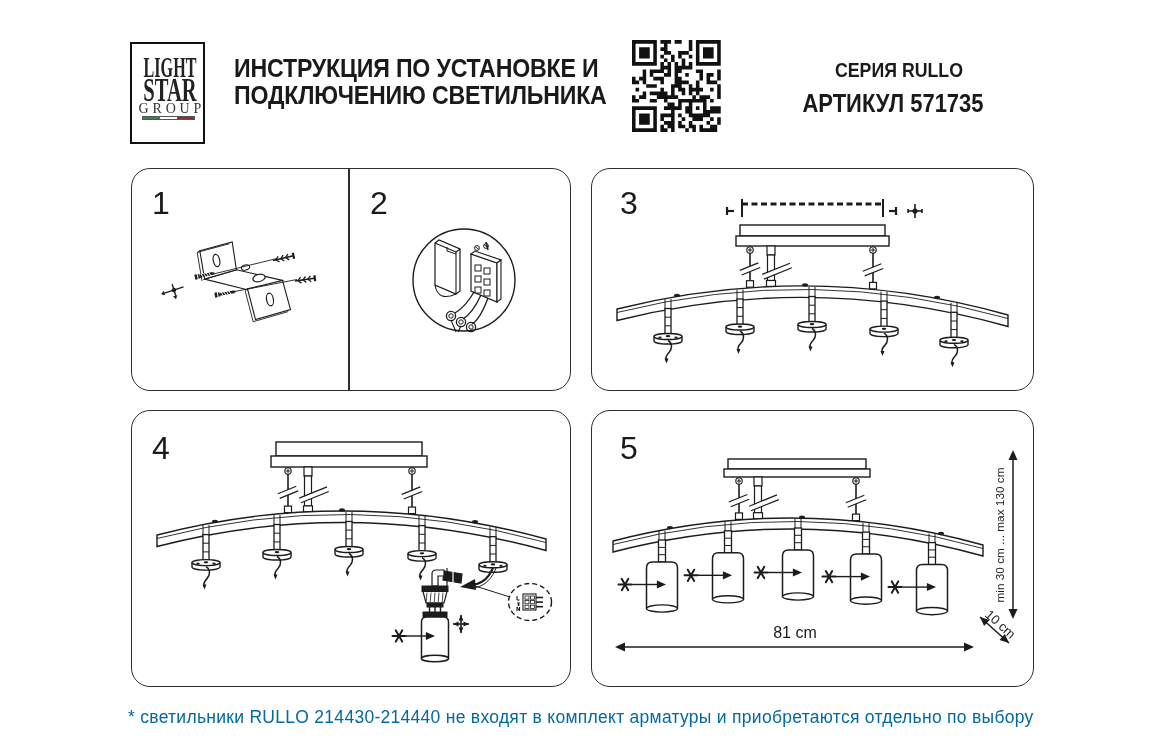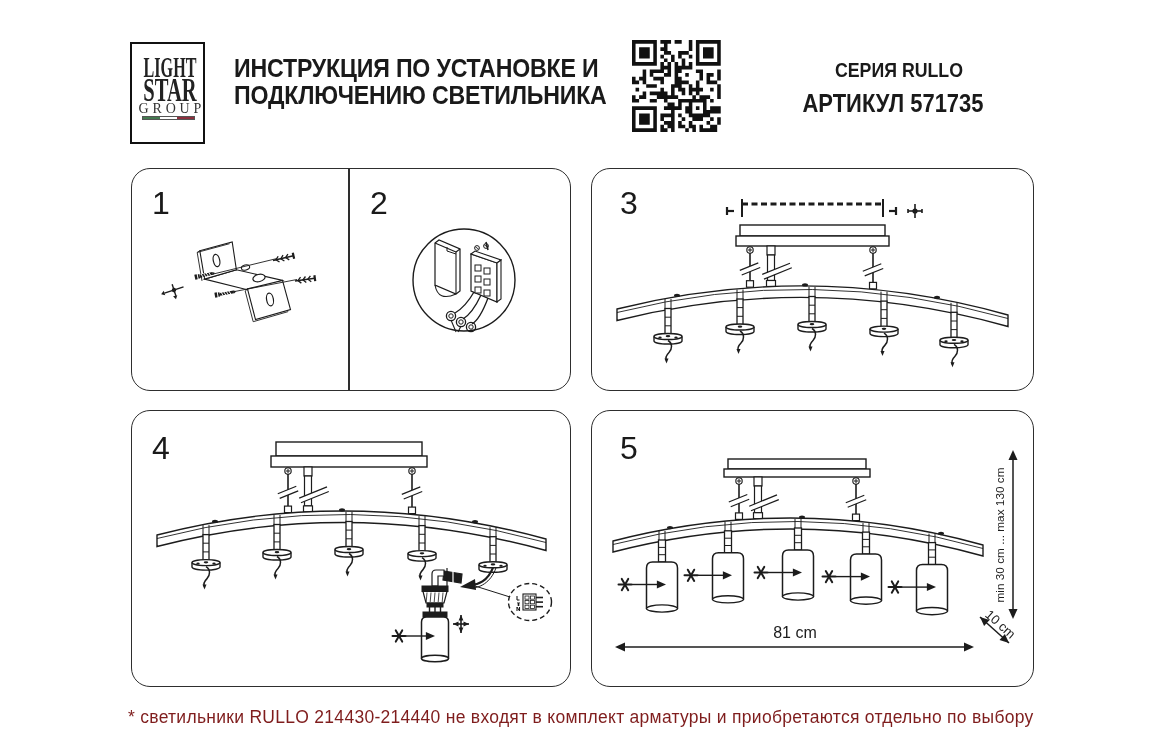--- a/index.html
+++ b/index.html
@@ -10,21 +10,21 @@
 #logo { position:absolute; left:129.5px; top:41.5px; width:75.5px; height:102px; border:2.2px solid #111; background:#fff; }
 #logo .l1 { position:absolute; top:9px; left:50%; margin-left:2.75px; white-space:nowrap; font-family:"Liberation Serif", serif; font-weight:bold; font-size:29.3px; line-height:29.3px; color:#222; transform:translateX(-50%) scaleX(0.55); }
 #logo .l2 { position:absolute; top:28.5px; left:50%; margin-left:2.75px; white-space:nowrap; font-family:"Liberation Serif", serif; font-weight:bold; font-size:34.3px; line-height:34.3px; color:#222; transform:translateX(-50%) scaleX(0.60); }
 #logo .l3 { position:absolute; top:60.5px; left:50%; margin-left:4.6px; white-space:nowrap; font-family:"Liberation Serif", serif; font-size:14px; line-height:10px; letter-spacing:3.8px; color:#333; transform:translateX(-50%); }
 #flag { position:absolute; left:10.5px; top:72.5px; width:53px; height:4px; border:0.8px solid #555;
   background:linear-gradient(to right, #447a50 0 33%, #fff 33% 67%, #8d2f3e 67% 100%); }
 #title { position:absolute; left:234px; top:54.5px; font-size:26.5px; font-weight:bold; line-height:27.5px; color:#1a1a1a; letter-spacing:-0.2px; transform:scaleX(0.873); transform-origin:left top; }
 #serh { position:absolute; left:893px; top:59px; width:0; }
 #ser1 { position:absolute; left:-144.5px; top:0; width:300px; text-align:center; font-size:19.5px; font-weight:bold; color:#1a1a1a; transform:scaleX(0.91); }
 #ser2 { position:absolute; left:-150px; top:28.5px; width:300px; text-align:center; font-size:26px; font-weight:bold; color:#1a1a1a; transform:scaleX(0.845); }
-#footer { position:absolute; left:128px; top:707px; font-size:17.5px; letter-spacing:0.28px; color:#7f1d1d; }
+#footer { position:absolute; left:128px; top:707px; font-size:17.5px; letter-spacing:0.28px; color:#0369a1; }
 svg { position:absolute; left:0; top:0; }
 </style>
 </head>
 <body>
 <div id="page">
   <div id="logo">
     <div class="l1">LIGHT</div>
     <div class="l2">STAR</div>
     <div class="l3">GROUP</div>
     <div id="flag"></div>

